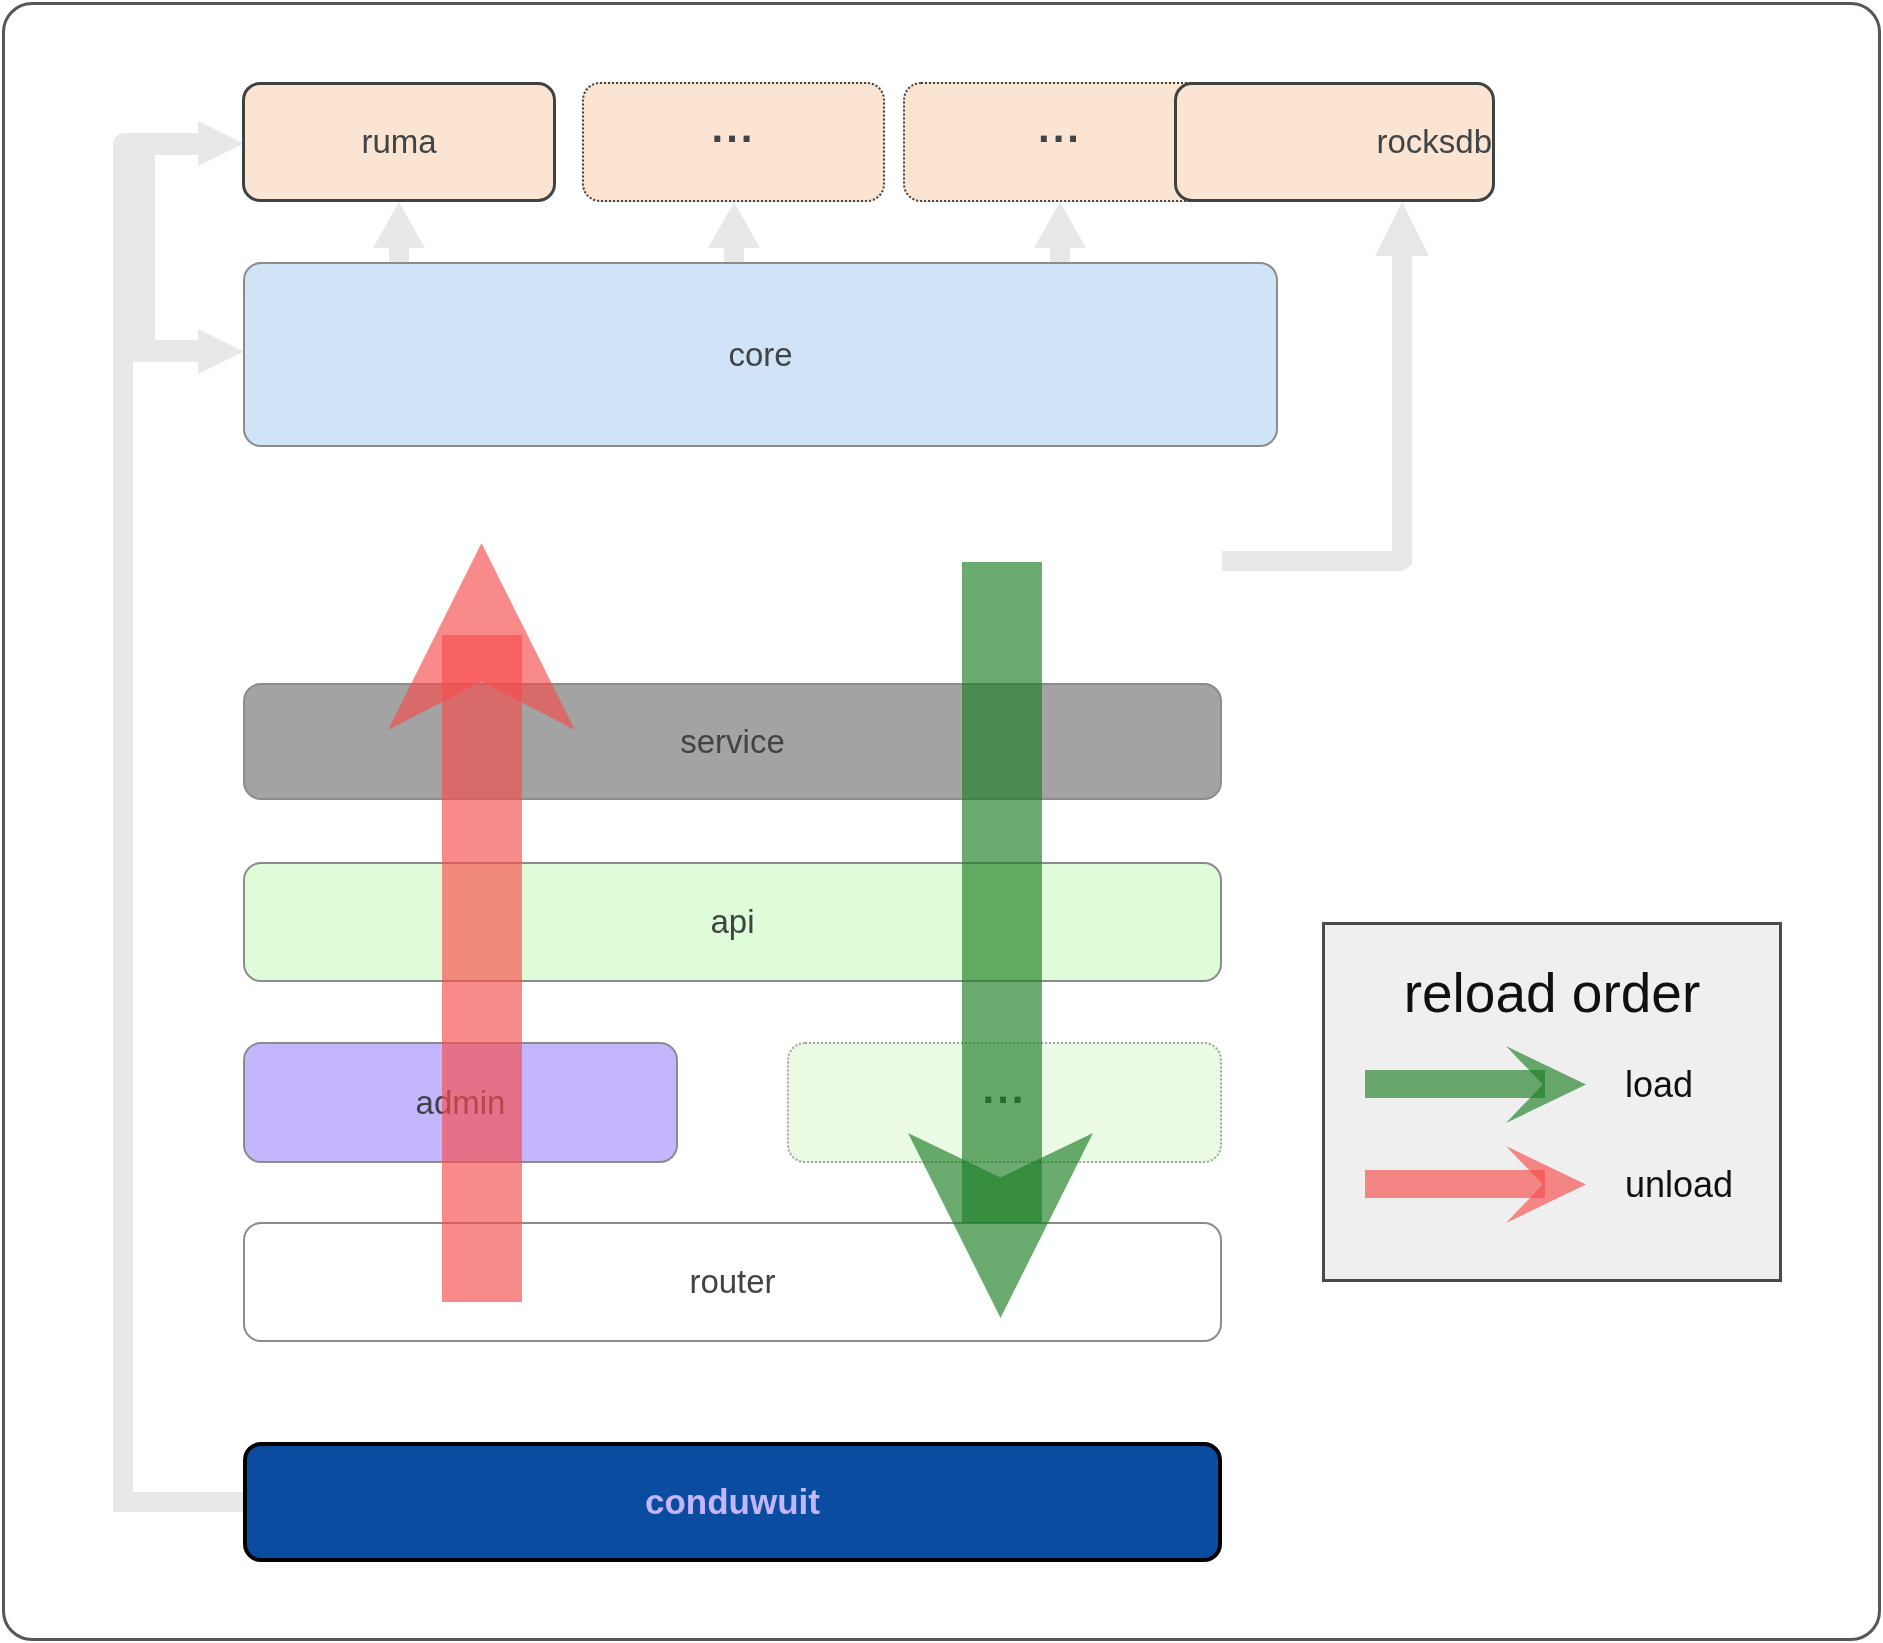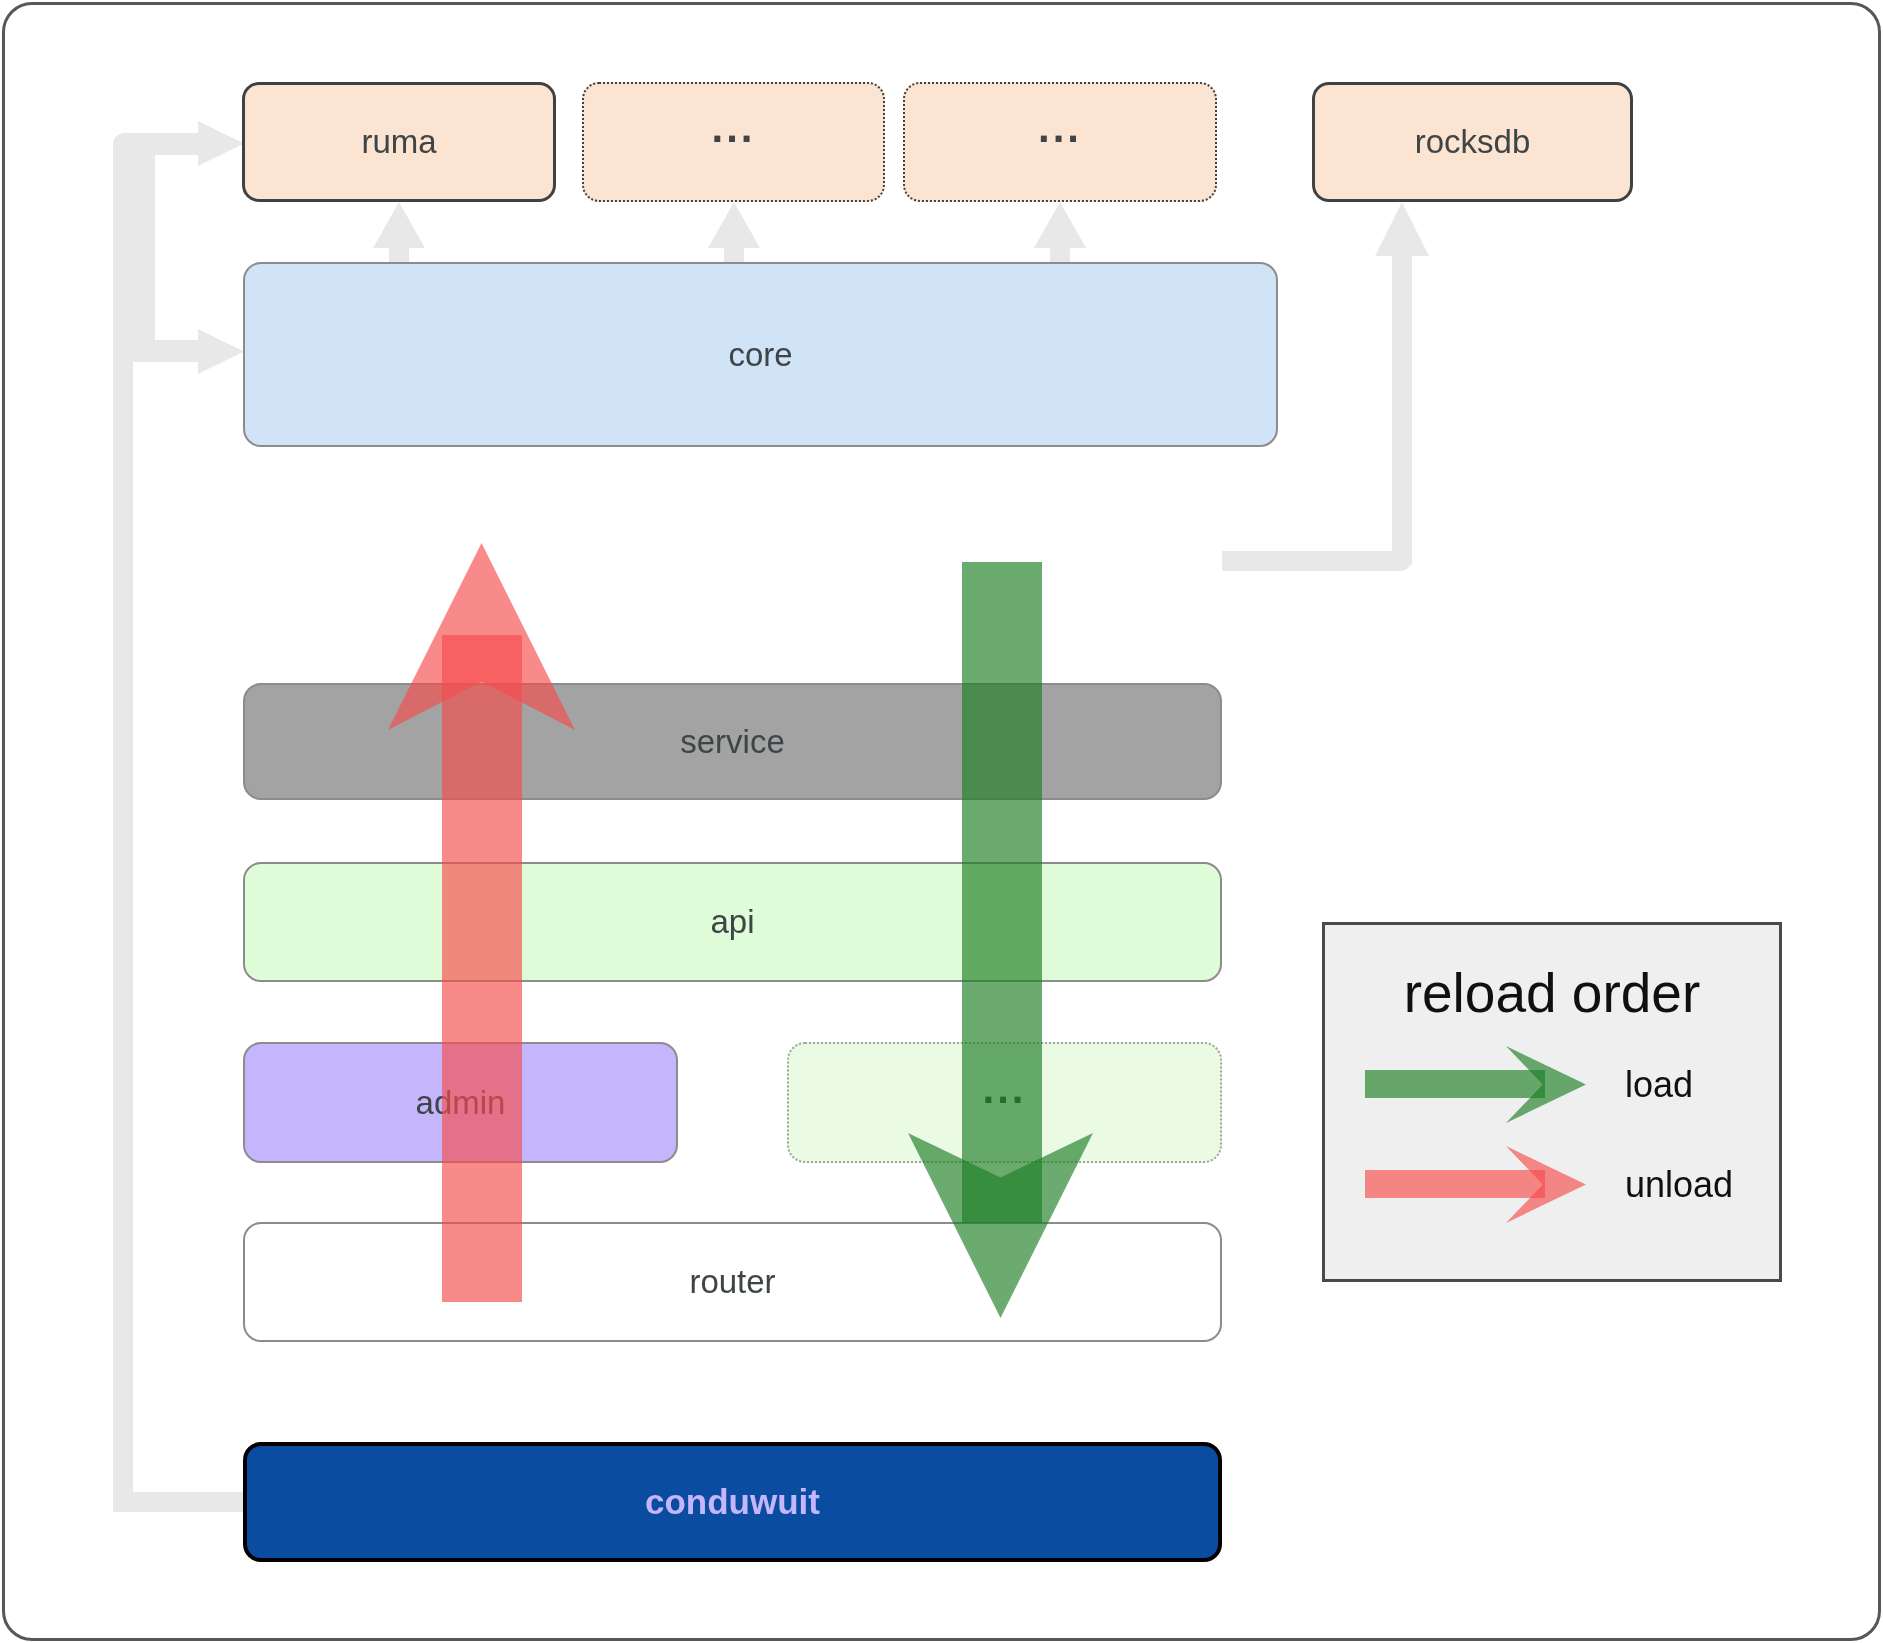--- a/index.html
+++ b/index.html
@@ -8,28 +8,28 @@
   .canvas{position:absolute;left:0;top:0;width:1883px;height:1643px;background:#ffffff;}
   .frame{position:absolute;inset:2px;border:3px solid #55585a;border-radius:30px;pointer-events:none;}
 
   
   .box{position:absolute;box-sizing:border-box;border-radius:18px;
        display:flex;align-items:center;justify-content:center;
        font-size:33px;color:#3f4446;z-index:2;}
   .lbl{white-space:nowrap;}
   .dots{font-weight:700;font-size:42px;letter-spacing:3px;transform:translateY(-14px);}
 
-  .peach{background:#fce4d2;border-radius:17px;}
+  .peach{background:#fce4d2;}
   .solid-dark{border:3px solid #3f4242;}
   .dotted-dark{border:2px dotted #3f4242;}
 
   #box-ruma     {left:242px;top:82px;width:314px;height:120px;}
   #box-dep-a    {left:582px;top:82px;width:303px;height:120px;}
   #box-dep-b    {left:903px;top:82px;width:314px;height:120px;}
-  #box-rocksdb  {left:1312px;top:82px;width:321px;height:120px;}
+  #box-rocksdb  {left:1174px;top:82px;width:321px;height:120px;justify-content:flex-end;}
 
   #box-core     {left:243px;top:262px;width:1035px;height:185px;background:#d0e3f7;border:2px solid #8c8c8c;}
   #box-database {left:243px;top:501px;width:979px;height:119px;background:#a5fb9a;border:2px solid #859083;}
   #box-service  {left:243px;top:683px;width:979px;height:117px;background:#a3a3a3;border:2px solid #8c8c8c;}
   #box-api      {left:243px;top:862px;width:979px;height:120px;background:#defcd7;border:2px solid #8c8c8c;}
   #box-admin    {left:243px;top:1042px;width:435px;height:121px;background:#c4b5fd;border:2px solid #8c8c8c;}
   #box-admin-more{left:787px;top:1042px;width:435px;height:121px;background:#eafae4;border:2px dotted #9ba89b;}
   #box-router   {left:243px;top:1222px;width:979px;height:120px;background:#ffffff;border:2px solid #8c8c8c;}
   #box-conduwuit{left:243px;top:1442px;width:979px;height:120px;background:#0a4da0;border:4px solid #000000;
                  color:#c4b5fd;font-weight:700;font-size:35px;}

